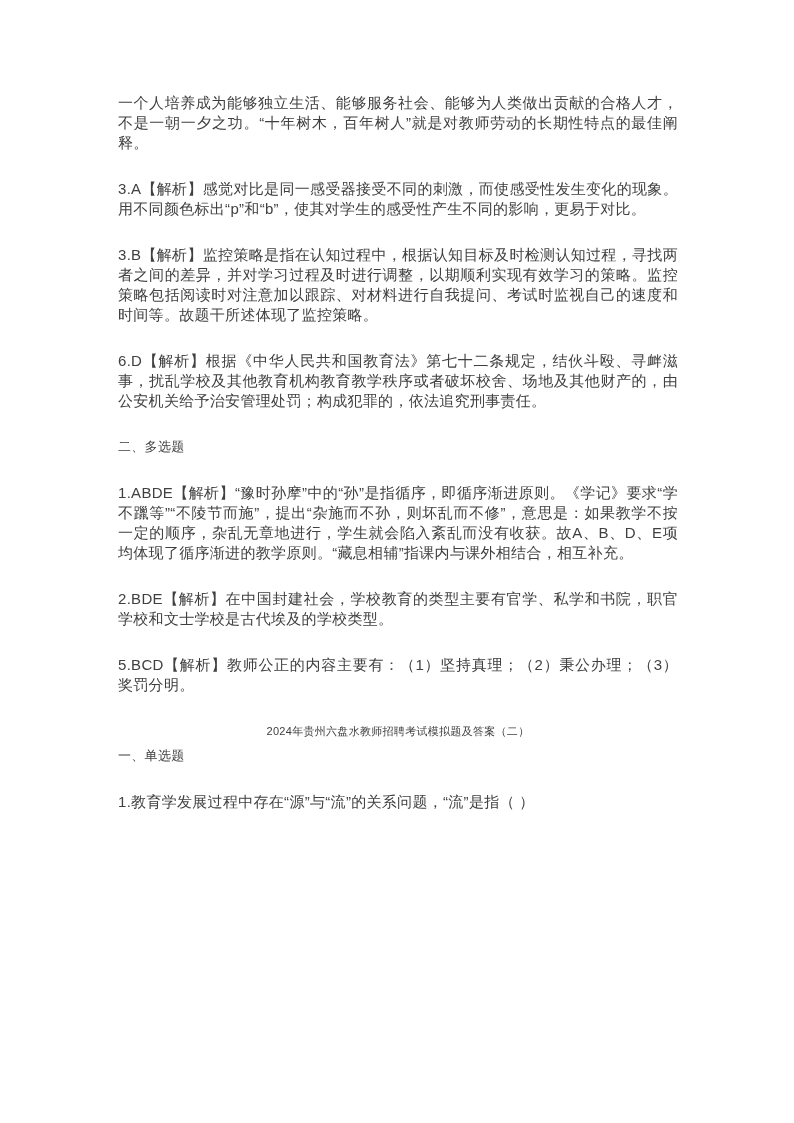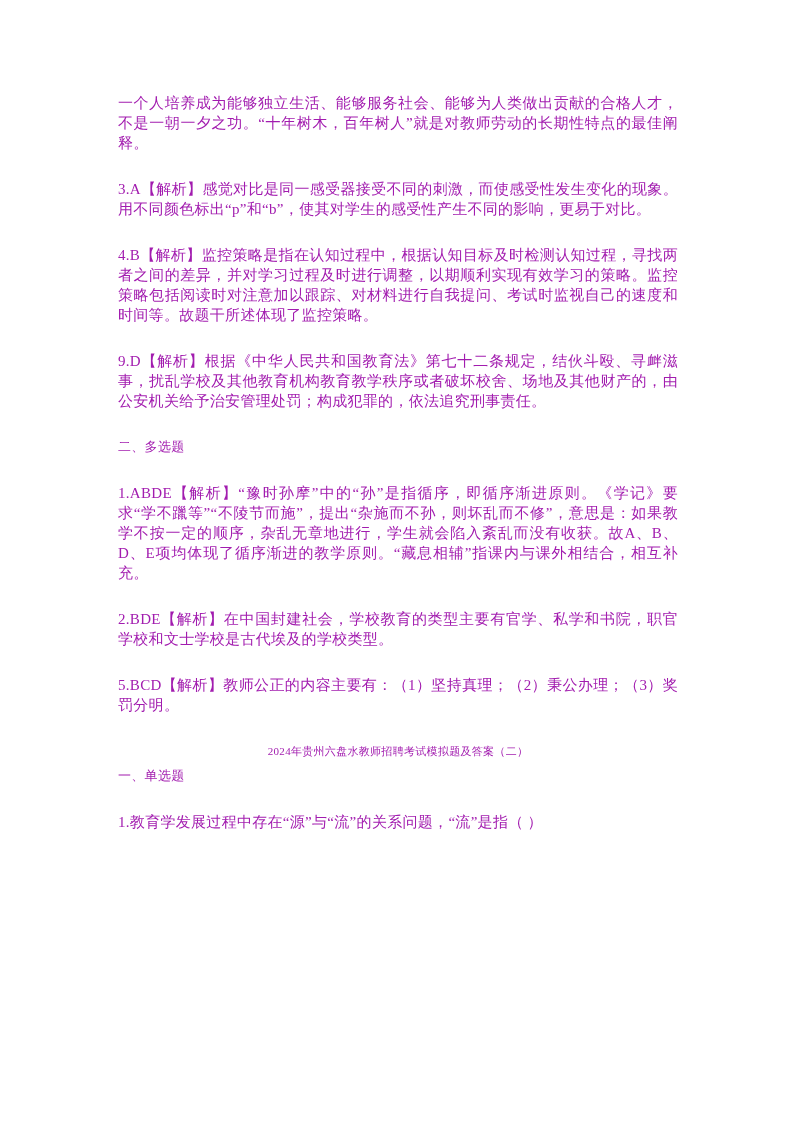--- a/index.html
+++ b/index.html
@@ -6,22 +6,22 @@
     margin: 0;
     padding: 0;
     background: #ffffff;
   }
   .page {
     position: relative;
     width: 794px;
     height: 836px;
     background: #ffffff;
     overflow: hidden;
-    font-family: Liberation Serif, serif;
-    color: #a21caf;
+    font-family: Liberation Sans, sans-serif;
+    color: #404040;
   }
   .content {
     position: absolute;
     top: 93px;
     left: 118px;
     width: 560px;
   }
   .para {
     margin: 0 0 26px 0;
     font-size: 15px;
@@ -50,23 +50,23 @@
 </head>
 <body>
 
 <div class="page">
   <div class="content">
 
     <p class="para">一个人培养成为能够独立生活、能够服务社会、能够为人类做出贡献的合格人才，不是一朝一夕之功。“十年树木，百年树人”就是对教师劳动的长期性特点的最佳阐释。</p>
 
     <p class="para">3.A【解析】感觉对比是同一感受器接受不同的刺激，而使感受性发生变化的现象。用不同颜色标出“p”和“b”，使其对学生的感受性产生不同的影响，更易于对比。</p>
 
-    <p class="para">4.B【解析】监控策略是指在认知过程中，根据认知目标及时检测认知过程，寻找两者之间的差异，并对学习过程及时进行调整，以期顺利实现有效学习的策略。监控策略包括阅读时对注意加以跟踪、对材料进行自我提问、考试时监视自己的速度和时间等。故题干所述体现了监控策略。</p>
+    <p class="para">3.B【解析】监控策略是指在认知过程中，根据认知目标及时检测认知过程，寻找两者之间的差异，并对学习过程及时进行调整，以期顺利实现有效学习的策略。监控策略包括阅读时对注意加以跟踪、对材料进行自我提问、考试时监视自己的速度和时间等。故题干所述体现了监控策略。</p>
 
-    <p class="para">9.D【解析】根据《中华人民共和国教育法》第七十二条规定，结伙斗殴、寻衅滋事，扰乱学校及其他教育机构教育教学秩序或者破坏校舍、场地及其他财产的，由公安机关给予治安管理处罚；构成犯罪的，依法追究刑事责任。</p>
+    <p class="para">6.D【解析】根据《中华人民共和国教育法》第七十二条规定，结伙斗殴、寻衅滋事，扰乱学校及其他教育机构教育教学秩序或者破坏校舍、场地及其他财产的，由公安机关给予治安管理处罚；构成犯罪的，依法追究刑事责任。</p>
 
     <p class="section-heading">二、多选题</p>
 
     <p class="para">1.ABDE【解析】“豫时孙摩”中的“孙”是指循序，即循序渐进原则。《学记》要求“学不躐等”“不陵节而施”，提出“杂施而不孙，则坏乱而不修”，意思是：如果教学不按一定的顺序，杂乱无章地进行，学生就会陷入紊乱而没有收获。故A、B、D、E项均体现了循序渐进的教学原则。“藏息相辅”指课内与课外相结合，相互补充。</p>
 
     <p class="para">2.BDE【解析】在中国封建社会，学校教育的类型主要有官学、私学和书院，职官学校和文士学校是古代埃及的学校类型。</p>
 
 
 
     <p class="para">5.BCD【解析】教师公正的内容主要有：（1）坚持真理；（2）秉公办理；（3）奖罚分明。</p>

